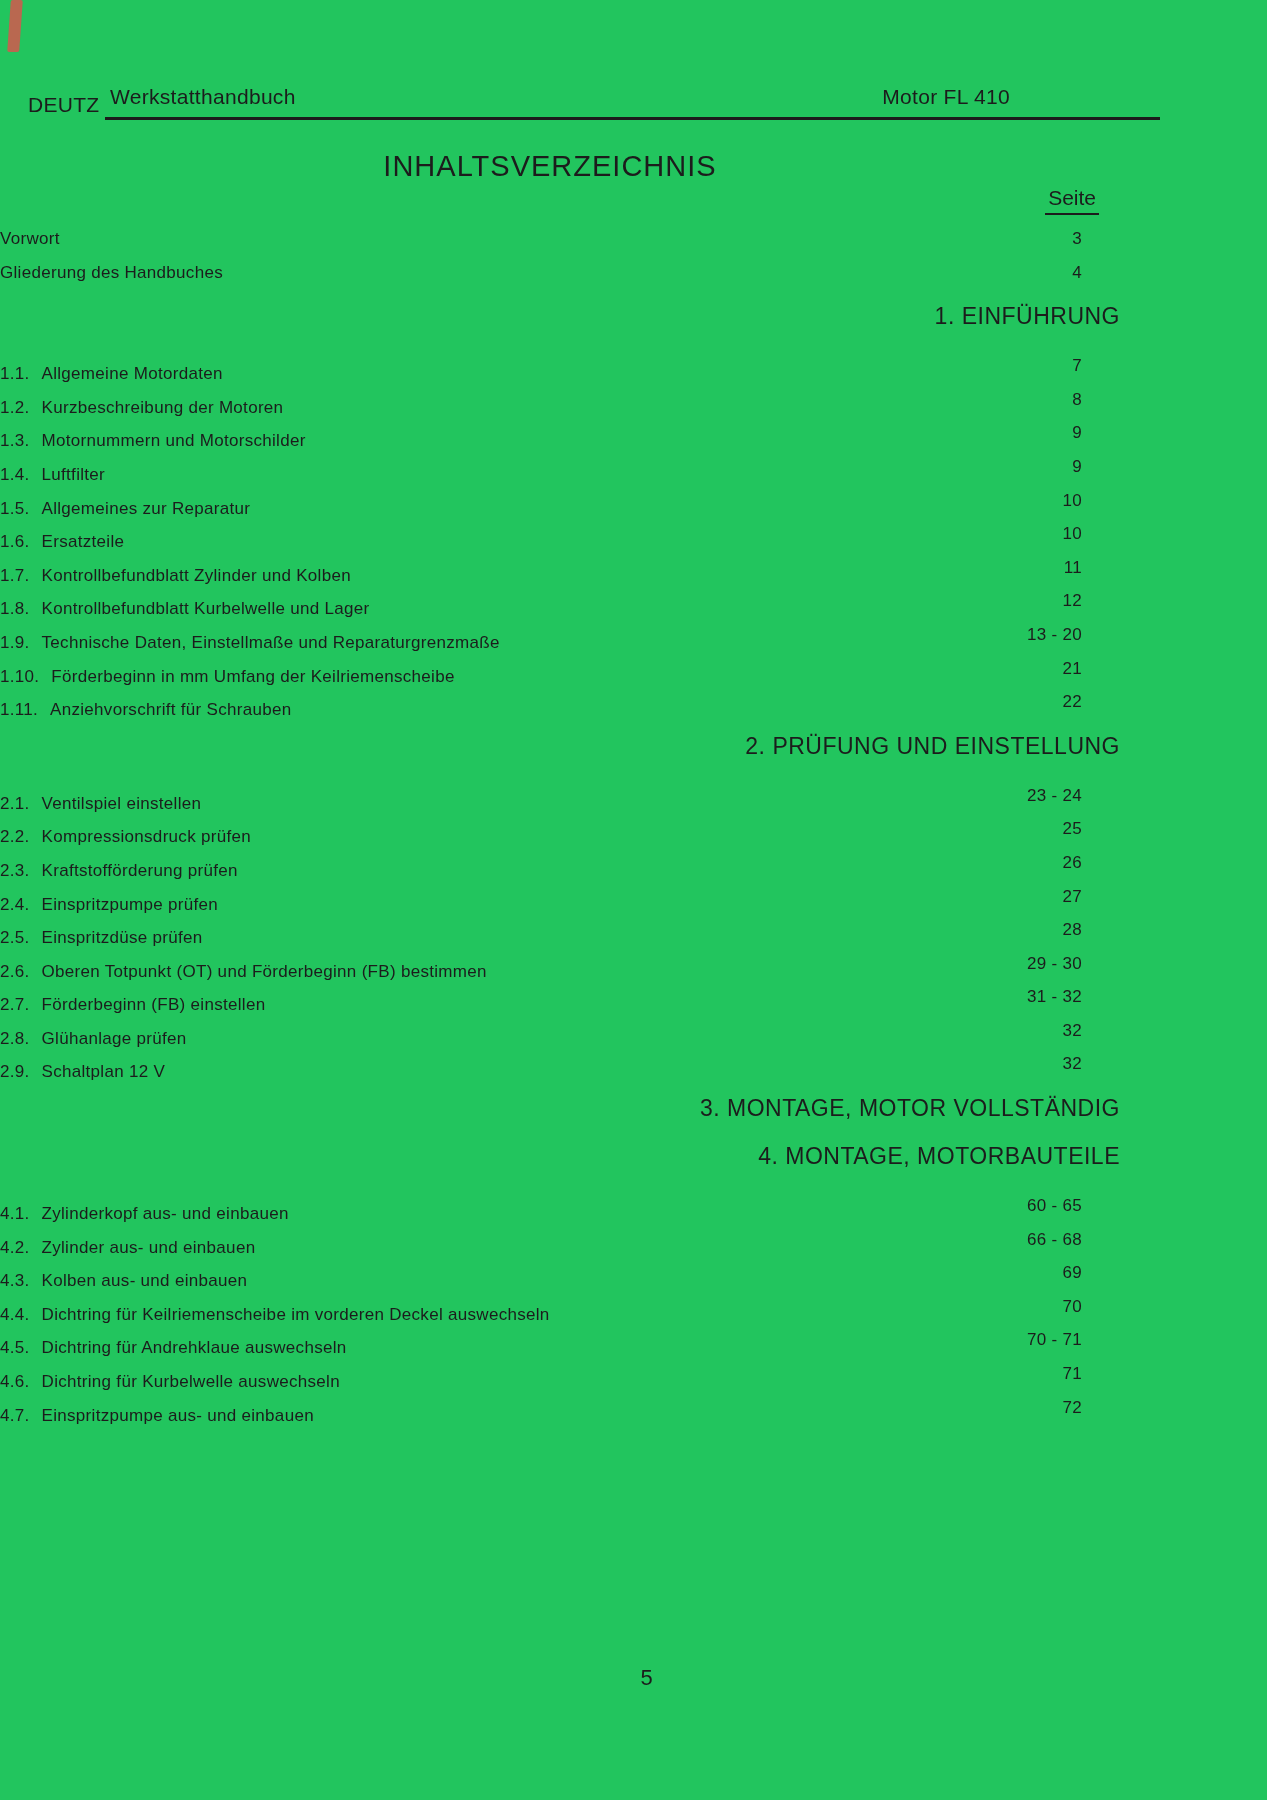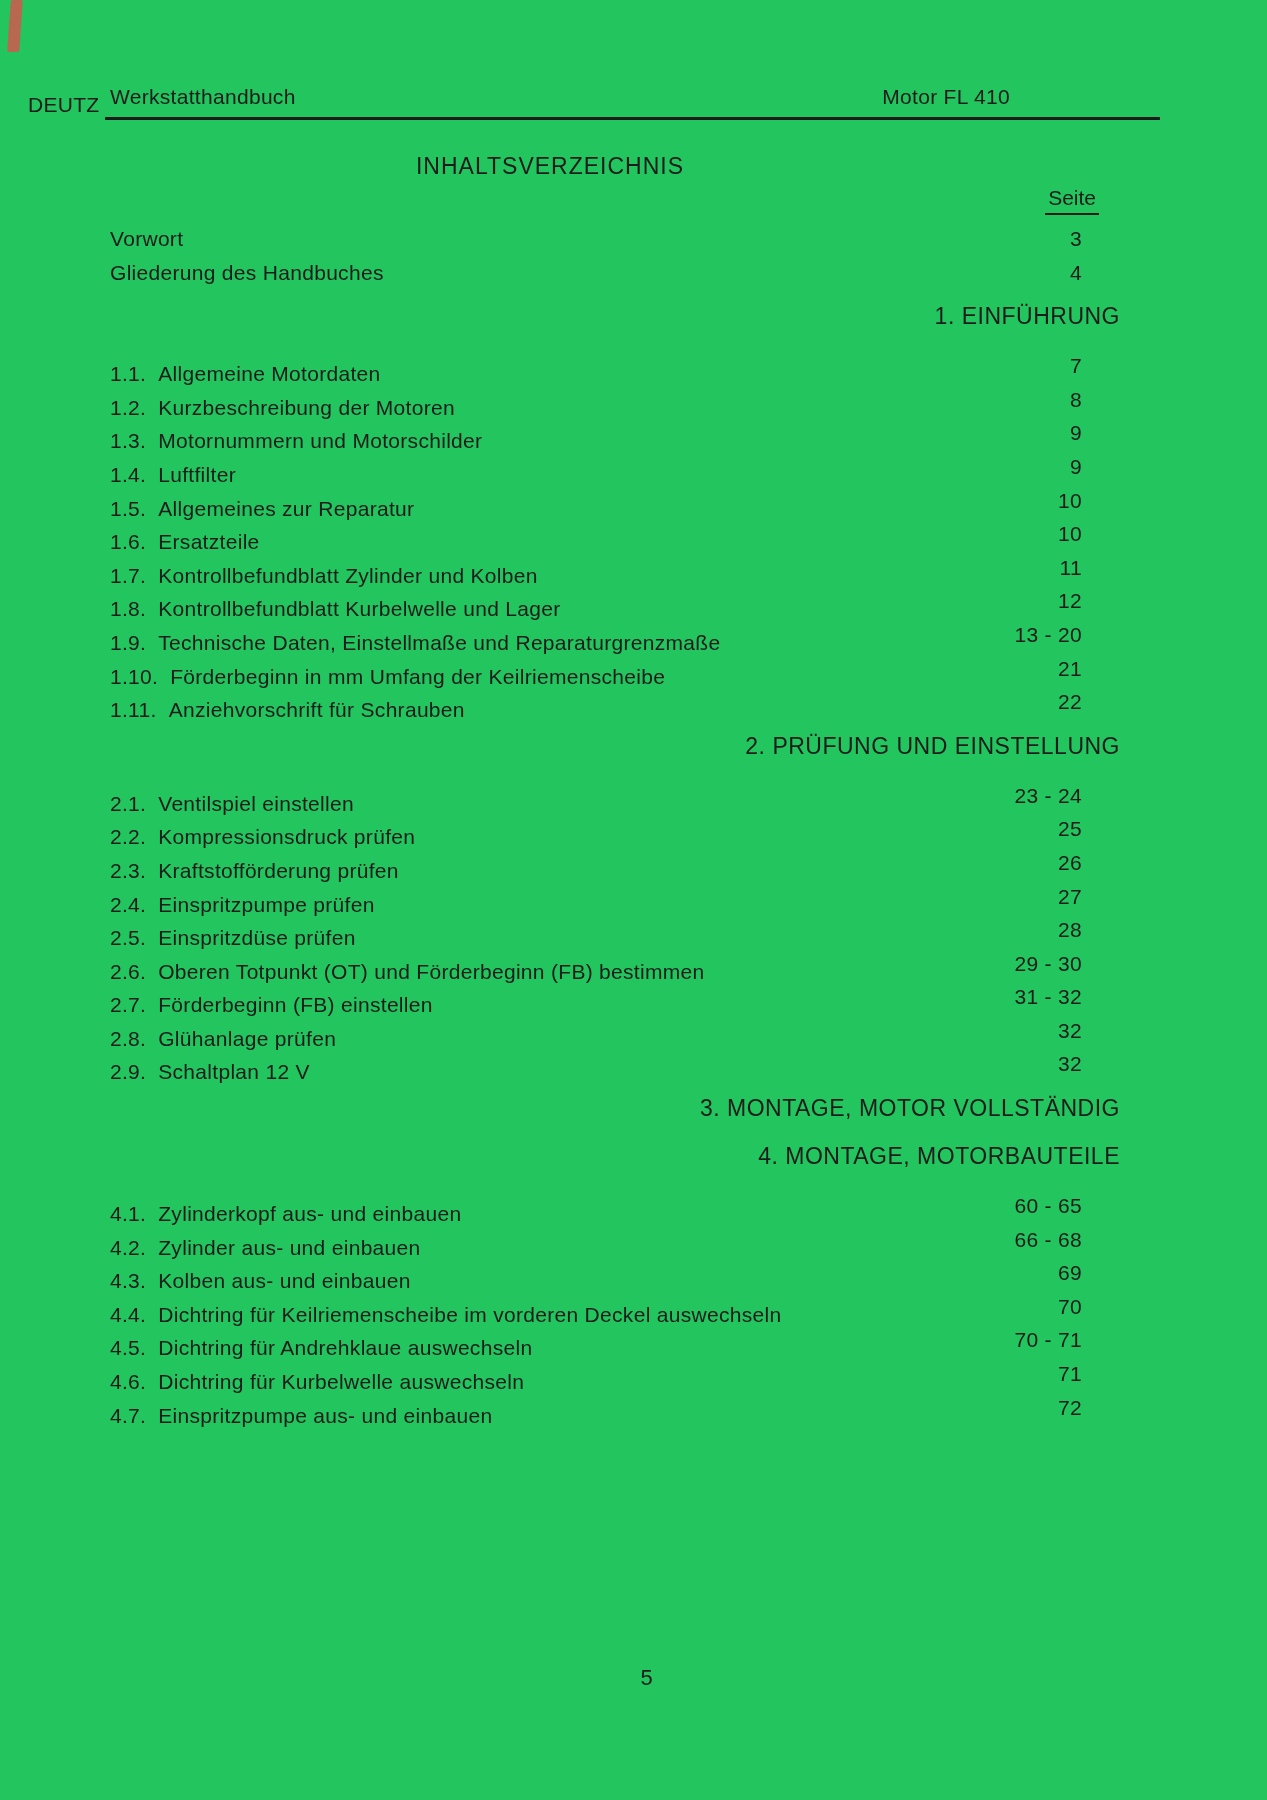--- a/index.html
+++ b/index.html
@@ -39,21 +39,21 @@
     width: 1055px;
     height: 3px;
     background: #1c1c1c;
   }
   .toc-title {
     margin-top: 32px;
     width: 1100px;
     height: 28px;
     line-height: 28px;
     text-align: center;
-    font-size: 23px;
+    font-size: 29px;
     letter-spacing: 1px;
   }
   .seite-row {
     position: relative;
     margin-top: 6px;
     height: 32px;
     font-size: 21px;
   }
   .seite-label {
     position: absolute;
@@ -61,22 +61,21 @@
     top: 0;
     display: inline-block;
     border-bottom: 2px solid #1c1c1c;
     padding: 0 3px 3px 3px;
   }
   .rows { margin-top: 4px; }
   .row {
     position: relative;
     height: 33.6px;
     line-height: 33.6px;
-    padding-left: 110px;
-    font-size: 21px;
+    font-size: 17px;
     letter-spacing: 0.3px;
     white-space: nowrap;
   }
   .item-num { display: inline-block; margin-right: 12px; margin-top: 8px; }
   .page-num {
     position: absolute;
     right: 185px;
     top: 0;
     height: 33.6px;
     line-height: 33.6px;

